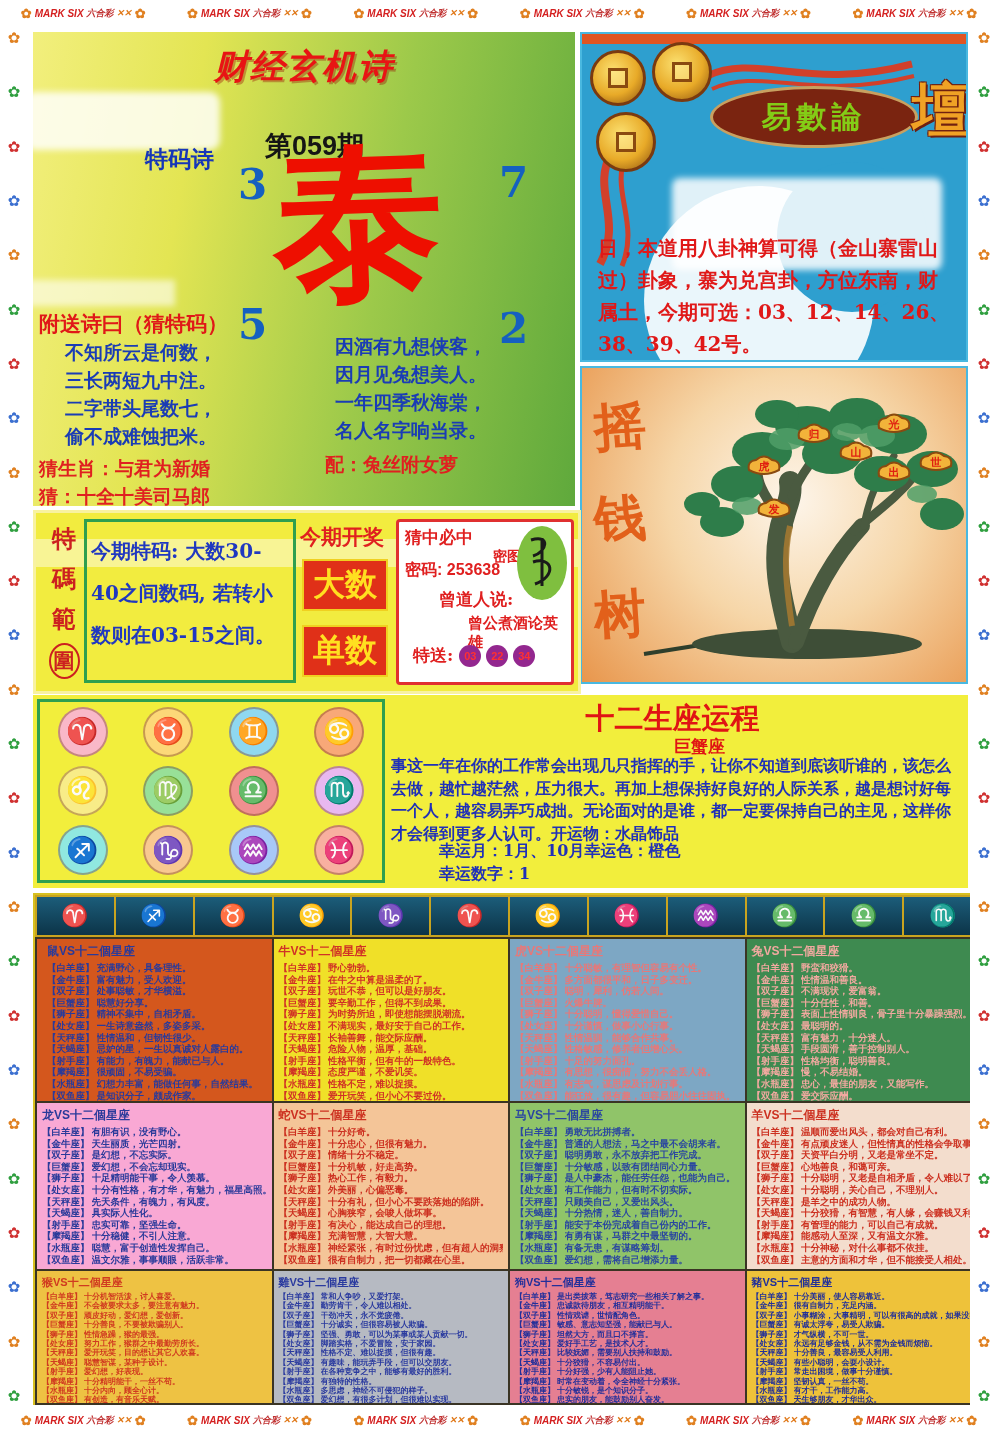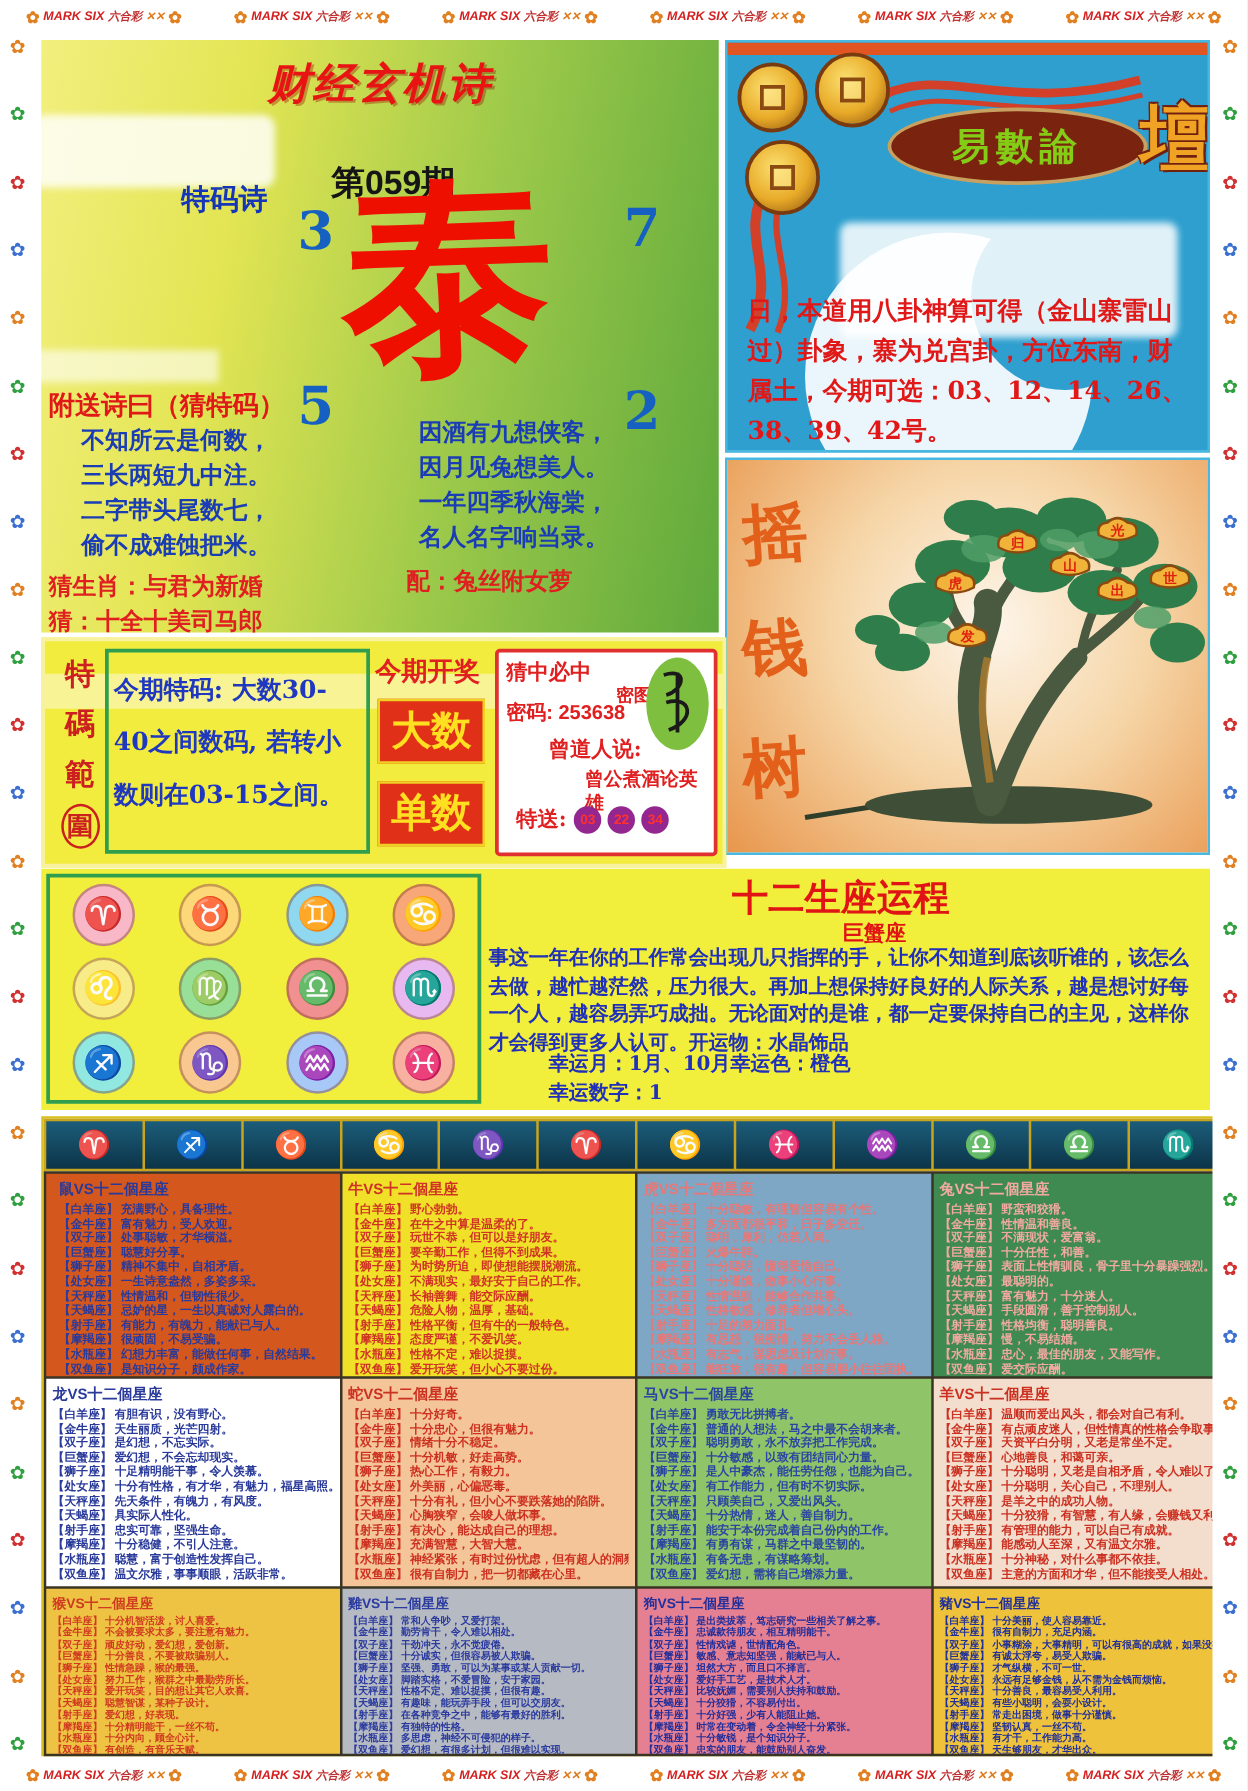--- a/index.html
+++ b/index.html
@@ -656,21 +656,21 @@
           </div>
           <div class="gline">
             <span class="gsign">【水瓶座】</span>
             <span class="gtext">忠心，最佳的朋友，又能写作。</span>
           </div>
           <div class="gline">
             <span class="gsign">【双鱼座】</span>
             <span class="gtext">爱交际应酬。</span>
           </div>
         </div>
-        <div class="gpanel row2" style="background: #ffffff; color: rgb(42, 58, 154);">
+        <div class="gpanel row2" style="background: #f9a8d4; color: rgb(42, 58, 154);">
           <div class="gtitle">龙VS十二個星座</div>
           <div class="gline">
             <span class="gsign">【白羊座】</span>
             <span class="gtext">有胆有识，没有野心。</span>
           </div>
           <div class="gline">
             <span class="gsign">【金牛座】</span>
             <span class="gtext">天生丽质，光芒四射。</span>
           </div>
           <div class="gline">

